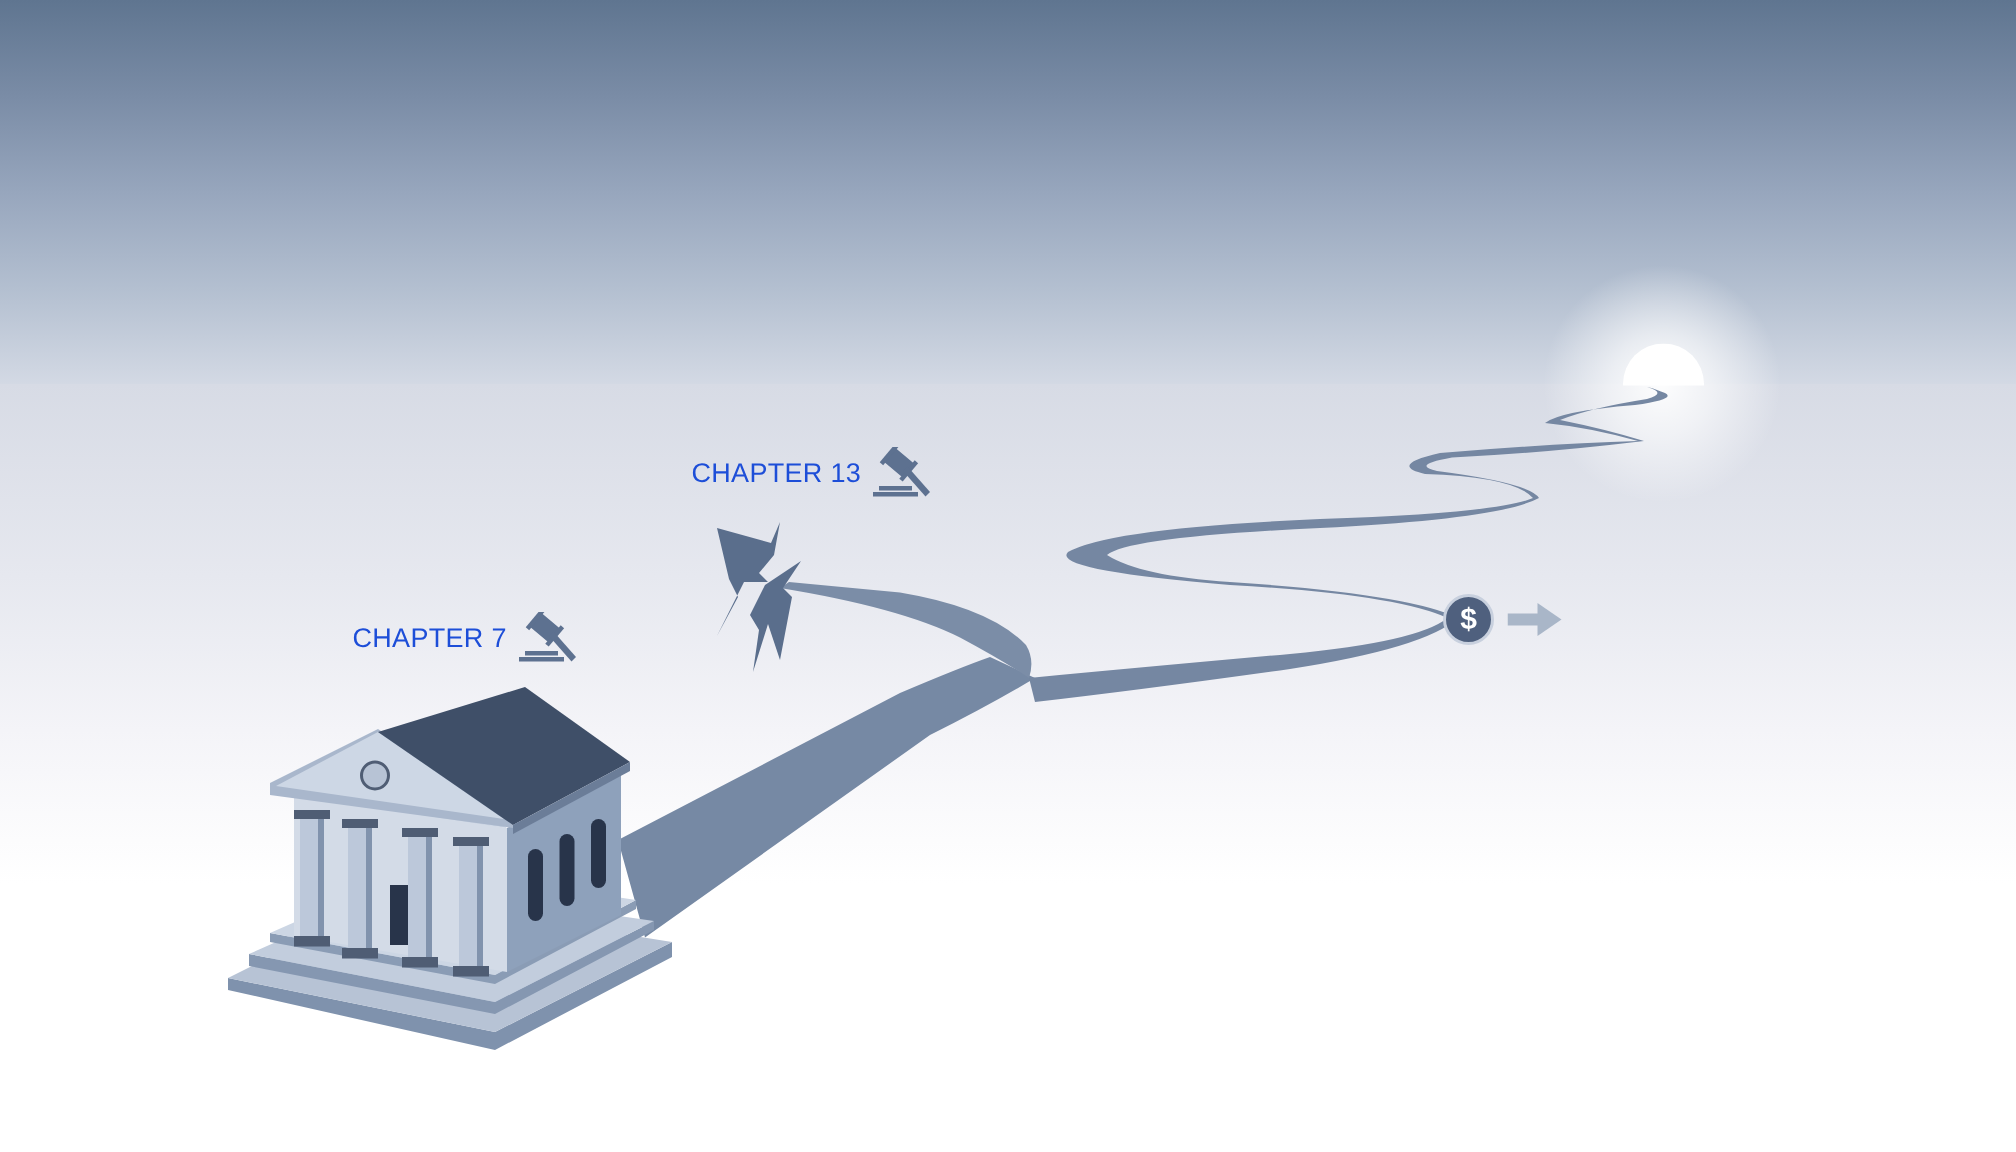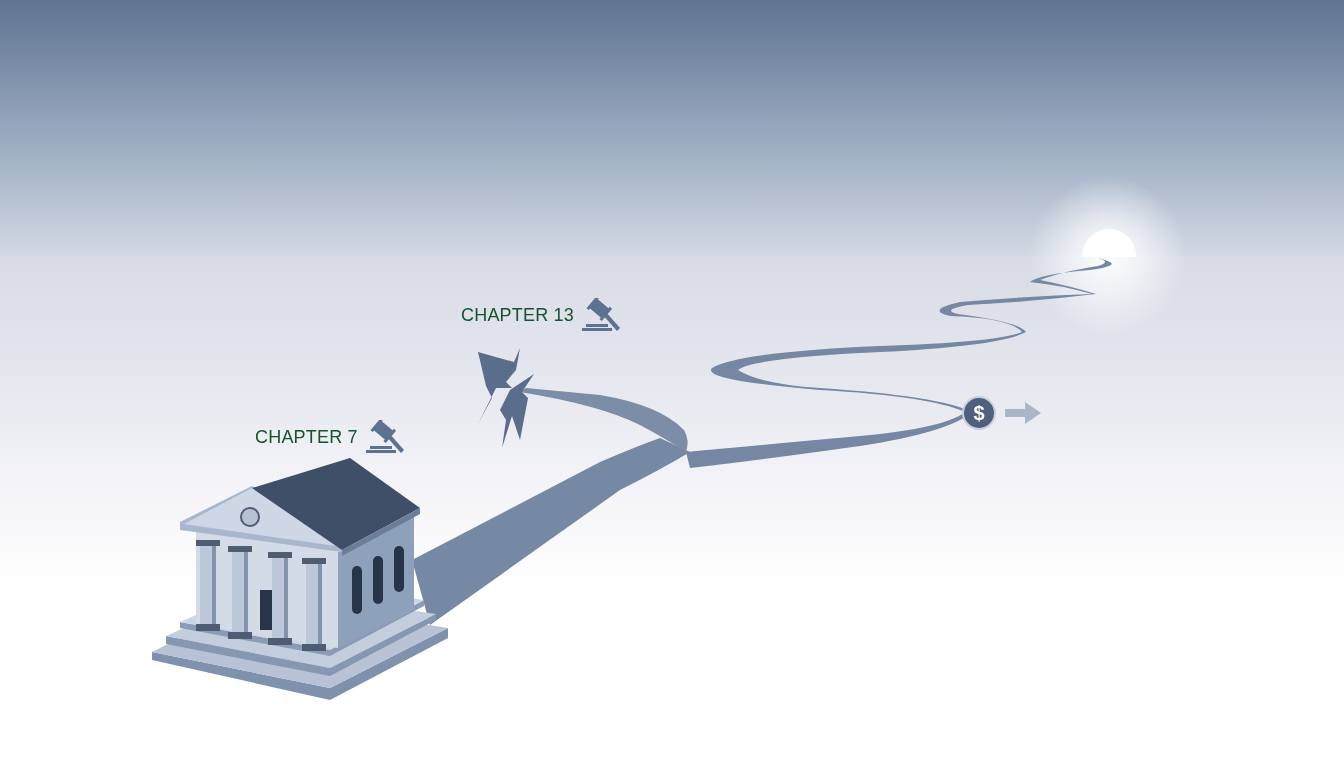--- a/index.html
+++ b/index.html
@@ -21,21 +21,21 @@
       border-radius: 50%;
       background: radial-gradient(circle, rgba(255,255,255,0.95) 0%, rgba(255,255,255,0.6) 30%, rgba(255,255,255,0) 70%);
     }
     .sun {
       position: absolute; left: 1082px; top: 229px; width: 54px; height: 54px;
       border-radius: 50%; background: #ffffff;
       clip-path: inset(0 0 26px 0);
     }
     .scene { position: absolute; left: 0; top: 0; width: 1344px; height: 768px; }
     .label {
-      position: absolute; font-size: 18px; color: #14532d; letter-spacing: 0.2px;
+      position: absolute; font-size: 18px; color: #1d4ed8; letter-spacing: 0.2px;
       display: flex; align-items: center; gap: 6px; white-space: nowrap;
     }
     .label svg { display: block; }
     .dollar-badge {
       position: absolute; left: 962px; top: 396px; width: 34px; height: 34px;
       border-radius: 50%; background: #4f607e; border: 2px solid #c8d0de;
       color: #ffffff; font-size: 20px; font-weight: bold;
       display: flex; align-items: center; justify-content: center;
       box-sizing: border-box;
     }
@@ -118,21 +118,21 @@
     <polygon points="180,528 252,488 338,552 180,528" fill="#c5d0e0"></polygon>
     <polygon points="180,522 252,486 342,546 342,552 180,530" fill="#a9b7cc"></polygon>
     <polygon points="184,524 252,488 336,546" fill="#cdd7e5"></polygon>
     <circle cx="250" cy="517" r="9" fill="#b7c3d5" stroke="#4f5d74" stroke-width="2"></circle>
 
     <polygon points="252,488 350,458 420,508 342,550" fill="#3f4f68"></polygon>
     <polygon points="342,550 420,508 420,514 342,556" fill="#6b7d98"></polygon>
   </g>
 </svg>
 
-<div class="label" style="left:235px; top:420px;margin-left:20px;">
+<div class="label" style="left:235px; top:408px;">
   <span>CHAPTER 7</span>
   <svg width="42" height="34" viewBox="0 0 42 34">
     <g fill="#5d7190">
       <rect x="6" y="26" width="22" height="3"></rect>
       <rect x="2" y="30" width="30" height="3"></rect>
       <g transform="rotate(40 18 12)">
         <rect x="10" y="4" width="16" height="12" rx="1"></rect>
         <rect x="8" y="2" width="3" height="16"></rect>
         <rect x="25" y="2" width="3" height="16"></rect>
       </g>

